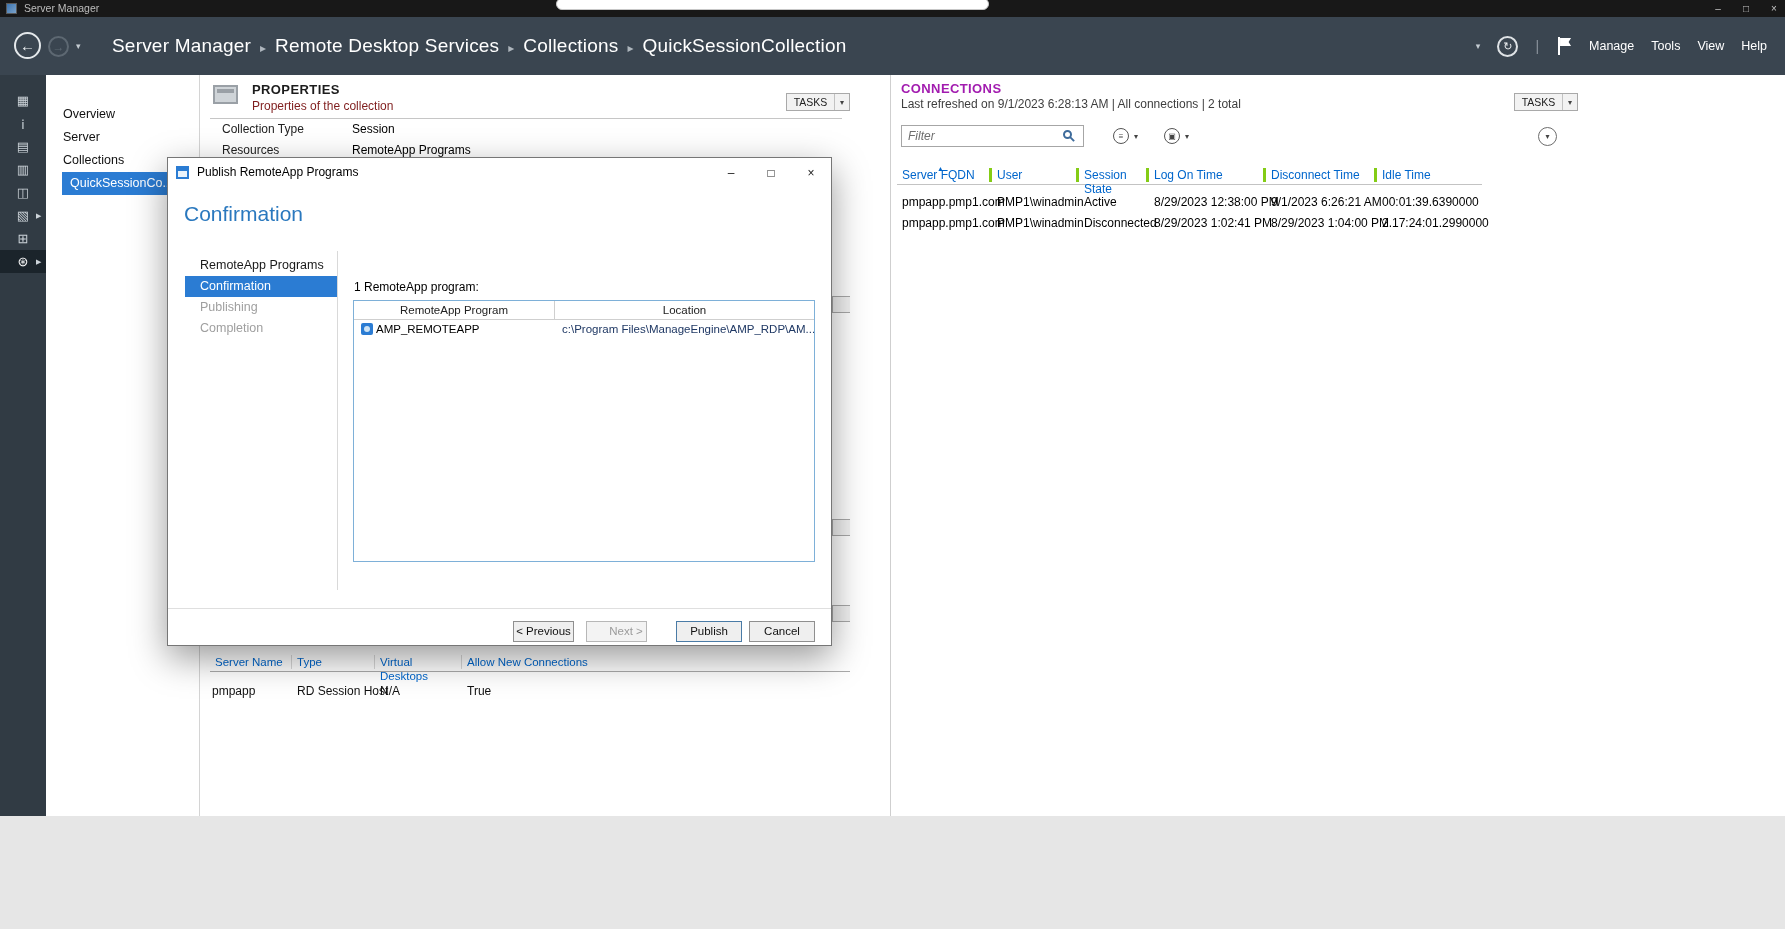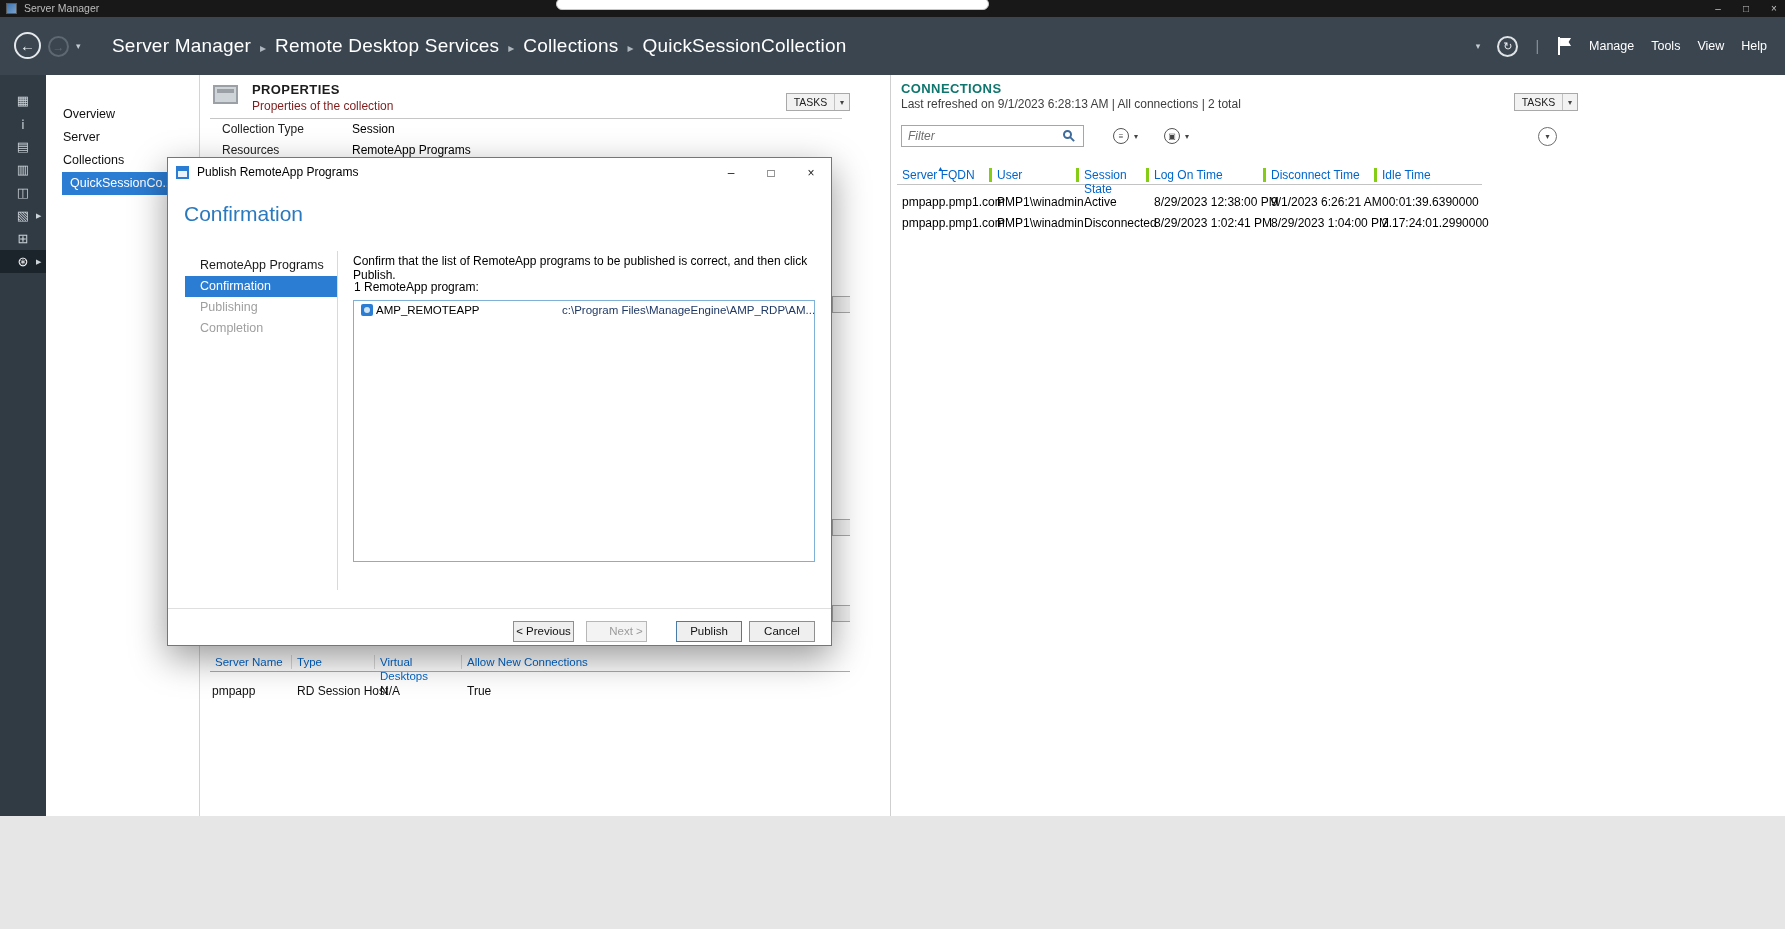--- a/index.html
+++ b/index.html
@@ -63,21 +63,21 @@
   .hs-header .hcell:last-child { border-right:none; }
   .hs-row { position:absolute; left:10px; top:606px; width:640px; height:20px; line-height:20px; }
   .hs-row span { position:absolute; }
   .hc1 { width:82px; padding-left:5px; } .hr1 { left:2px; }
   .hc2 { width:83px; padding-left:5px; } .hr2 { left:87px; }
   .hc3 { width:87px; padding-left:5px; } .hr3 { left:170px; }
   .hc4 { width:140px; padding-left:5px; } .hr4 { left:257px; }
   .fragment { position:absolute; width:18px; height:17px; background:#f2f2f2; border:1px solid #a9a9a9; border-right:none; }
   
   .rightpanel { position:absolute; left:890px; top:75px; width:895px; height:741px; background:#fff; border-left:1px solid #cfcfcf; }
-  .conn-title { position:absolute; left:10px; top:6px; font-size:13px; font-weight:bold; letter-spacing:.4px; color:#0f766e; }
+  .conn-title { position:absolute; left:10px; top:6px; font-size:13px; font-weight:bold; letter-spacing:.4px; color:#a21caf; }
   .conn-status { position:absolute; left:10px; top:22px; font-size:12px; color:#3e3e3e; }
   .conn-tasks { left:612px; top:18px; }
   .filter-input { position:absolute; left:10px; top:50px; width:183px; height:22px; border:1px solid #a6a6a6; padding:0 22px 0 6px; font-size:12px; font-family:"Liberation Sans",sans-serif; }
   .filter-input::placeholder { font-style:italic; color:#6e6e6e; }
   .mag { position:absolute; left:172px; top:55px; width:9px; height:9px; border:2px solid #3e6b9b; border-radius:50%; }
   .mag::after { content:''; position:absolute; width:6px; height:2px; background:#3e6b9b; transform:rotate(45deg); right:-5px; bottom:-3px; }
   .icon-btn { position:absolute; top:50px; height:22px; display:flex; align-items:center; gap:5px; cursor:default; }
   .ring { width:16px; height:16px; border:1px solid #555; border-radius:50%; display:flex; align-items:center; justify-content:center; font-size:8px; color:#444; }
   .icon-btn .car { font-size:8px; color:#444; }
   .collapse-circle { position:absolute; left:647px; top:52px; width:19px; height:19px; border:1px solid #6d6d6d; border-radius:50%; display:flex; align-items:center; justify-content:center; font-size:8px; color:#444; cursor:default; }
@@ -309,24 +309,27 @@
   <div class="dlg-heading">Confirmation</div>
 
   <div class="steps">
     <div class="step">RemoteApp Programs</div>
     <div class="step current">Confirmation</div>
     <div class="step pending">Publishing</div>
     <div class="step pending">Completion</div>
   </div>
   <div class="step-divider"></div>
 
-  <div class="dlg-instruction">Confirm that the list of RemoteApp programs to be published is correct, and then click Publish.</div>
   <div class="dlg-count">1 RemoteApp program:</div>
 
   <div class="prog-table">
+    <div class="prog-header">
+      <div class="pcell pc1">RemoteApp Program</div>
+      <div class="pcell pc2">Location</div>
+    </div>
     <div class="prog-row">
       <div class="rc1">
         <span class="ra-icon"></span>
         <span>AMP_REMOTEAPP</span>
       </div>
       <div class="rc2">c:\Program Files\ManageEngine\AMP_RDP\AM...</div>
     </div>
   </div>
 
   <div class="dlg-sep"></div>

